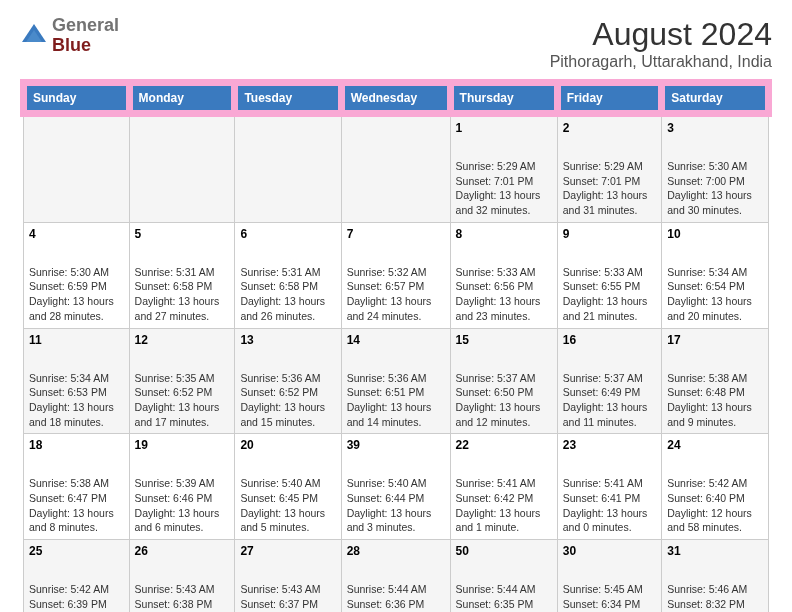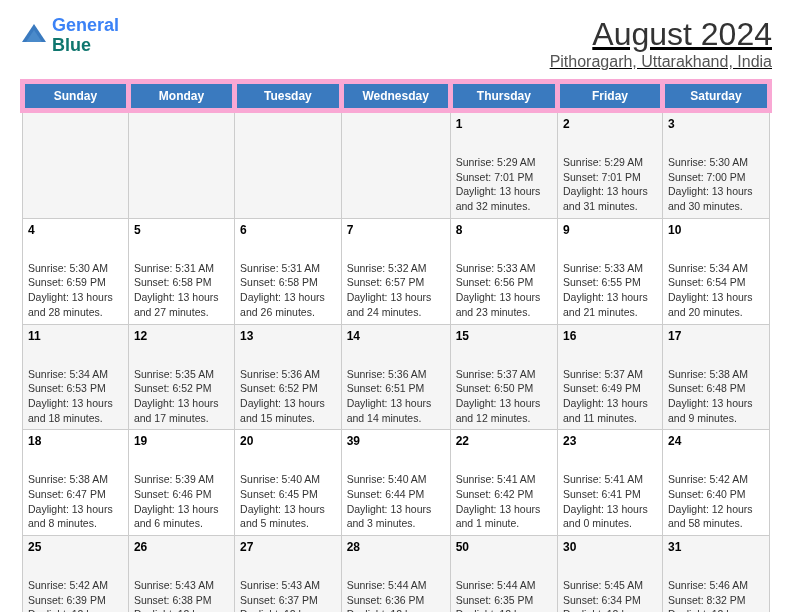--- a/index.html
+++ b/index.html
@@ -19,53 +19,52 @@
     .logo {
       display: flex;
       align-items: center;
       gap: 4px;
     }
     .logo-text {
       font-size: 18px;
       font-weight: bold;
       line-height: 1.1;
     }
-    .logo-general { color: #3b82f6; }
-    .logo-blue { color: #0f766e; }
+    .logo-general { color: #737373; }
+    .logo-blue { color: #7f1d1d; }
     .logo-icon {
       width: 28px;
       height: 28px;
     }
     .title-area {
       text-align: right;
-      text-decoration: underline;
     }
     .month-year {
       font-size: 32px;
       font-weight: normal;
       color: #333;
     }
     .location {
       font-size: 16px;
       color: #555;
       text-align: right;
     }
     table {
       width: 100%;
       border-collapse: collapse;
       font-size: 11px;
     }
     thead th {
       background: #3a7abf;
       color: #fff;
       padding: 5px 6px;
-      text-align: center;
+      text-align: left;
       font-size: 12px;
       font-weight: bold;
-      border: 5px solid #f9a8d4;
+      border: 7px solid #f9a8d4;
     }
     tbody td {
       border: 1px solid #ccc;
       vertical-align: top;
       padding: 4px 5px;
       width: 113px;
       min-height: 80px;
       height: 80px;
       background: #fff;
     }

